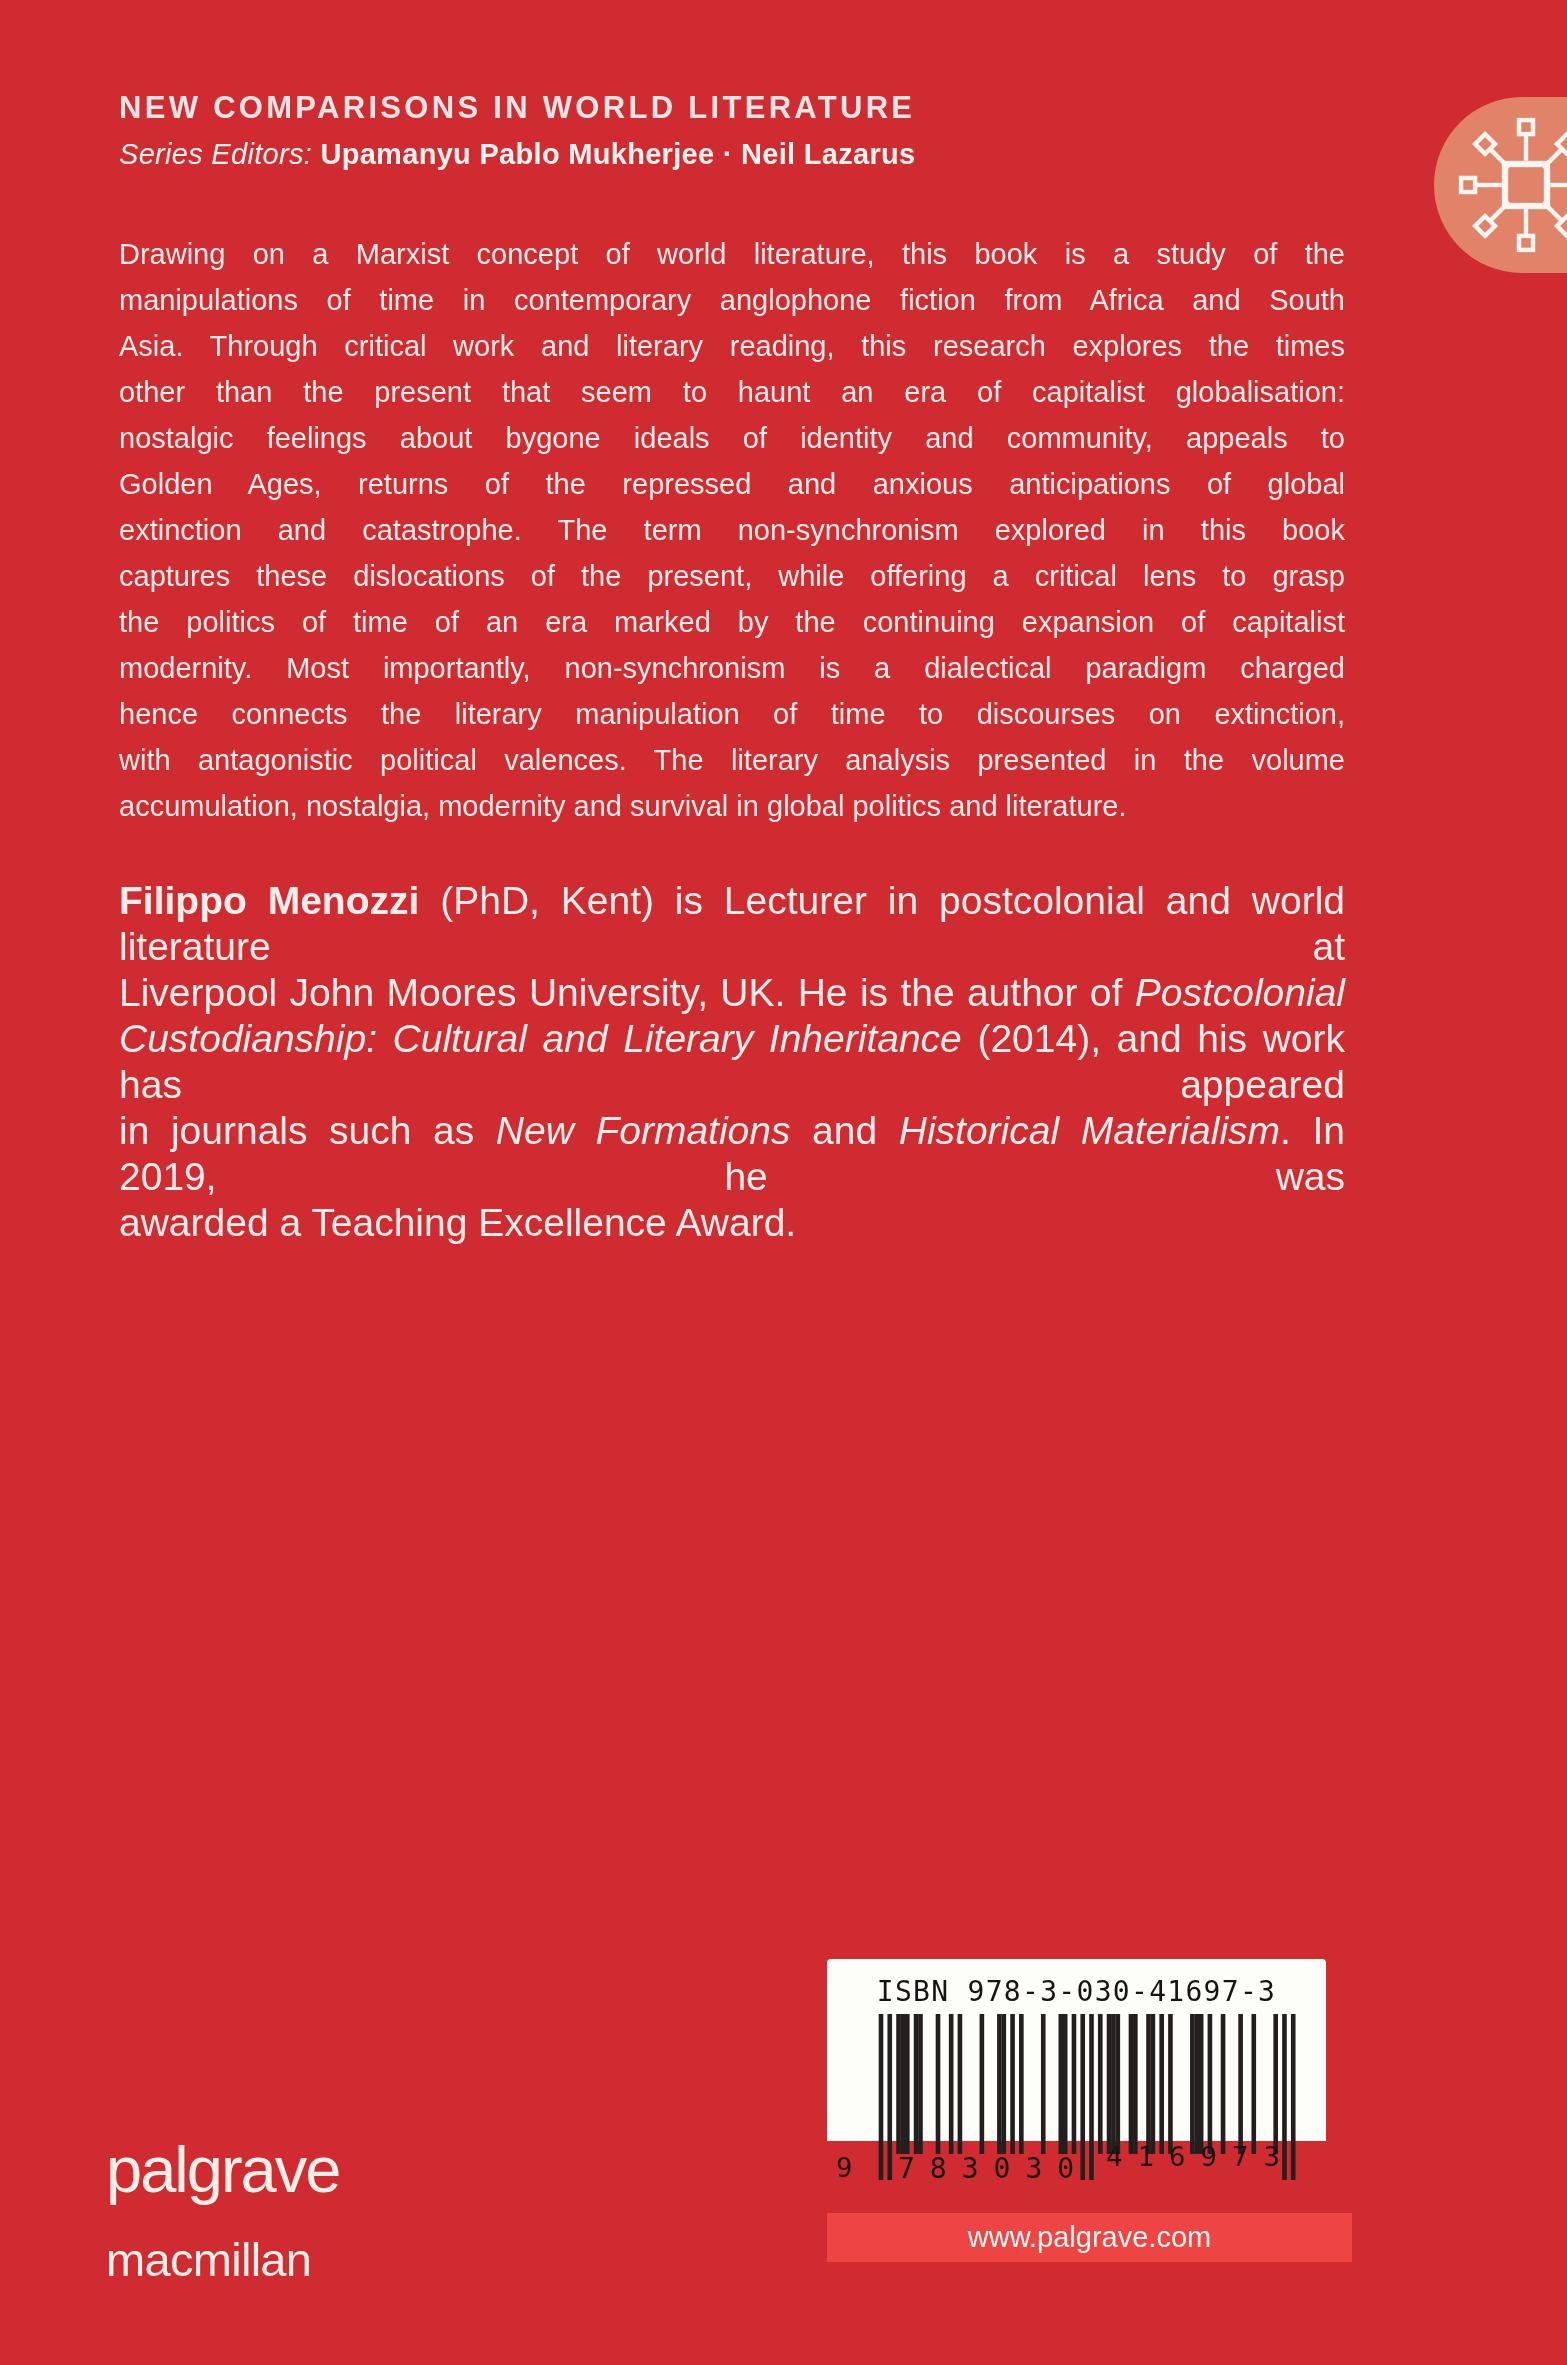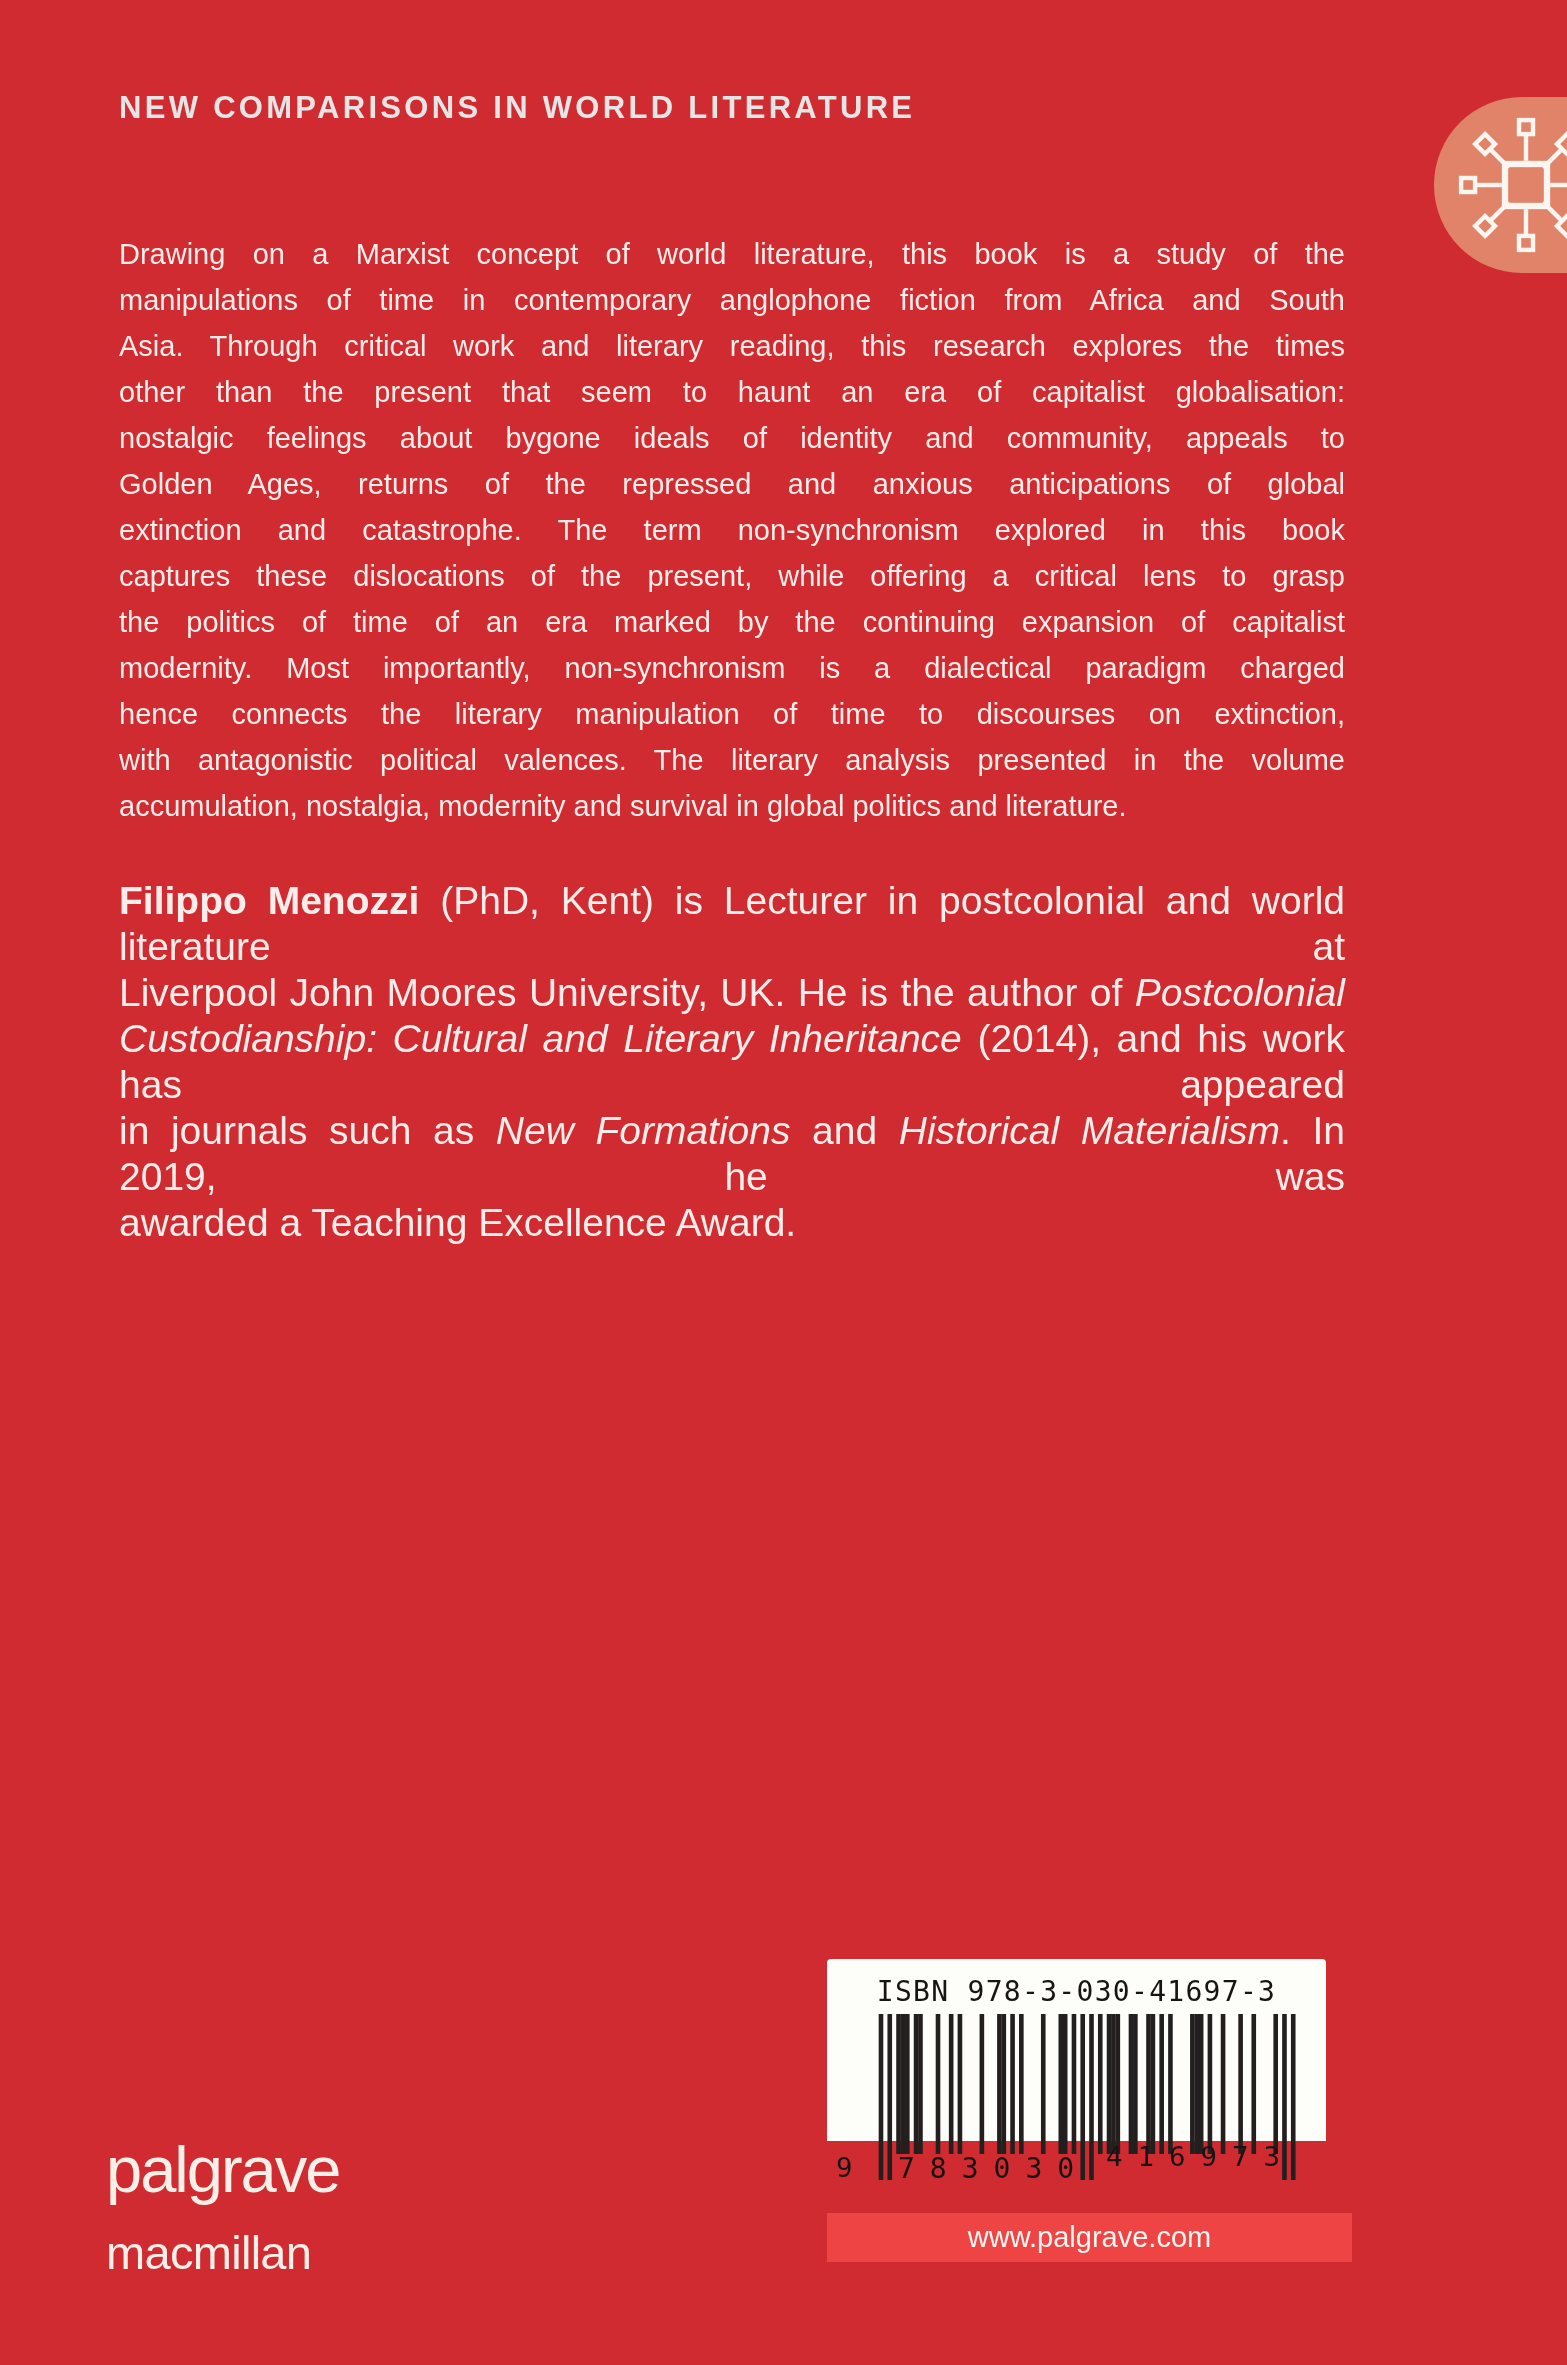--- a/index.html
+++ b/index.html
@@ -76,29 +76,34 @@
   }
   .website-bar{
     position:absolute;left:827px;top:2213px;width:525px;height:49px;
     background:#ef4444;
     display:flex;align-items:center;justify-content:center;
     font-size:29px;color:#fdf6f2;
   }
   
   .pub-logo{position:absolute;left:106px;top:2136px;color:#f8efe9;}
   .pub-logo .palgrave{font-size:65px;line-height:68px;letter-spacing:-2px;}
-  .pub-logo .macmillan{font-size:47px;line-height:48px;letter-spacing:-0.7px;margin-top:25px;}
+  .pub-logo .macmillan{font-size:47px;line-height:48px;letter-spacing:-0.7px;margin-top:32px;}
 </style>
 </head>
 <body>
 
 <div class="page">
 
   <div class="series-title">NEW COMPARISONS IN WORLD LITERATURE</div>
 
+  <div class="series-editors">
+    <span class="lbl">Series Editors:</span>
+    <span> </span>
+    <span class="names">Upamanyu Pablo Mukherjee · Neil Lazarus</span>
+  </div>
 
   <div class="logo-badge">
     <span>
       <svg width="140" height="140" viewBox="-110 -110 220 220">
         <g stroke="#fdf6f0" fill="none">
           <rect x="-33" y="-33" width="66" height="66" stroke-width="10"></rect>
           <g id="ray">
             <line x1="0" y1="-38" x2="0" y2="-82" stroke-width="7"></line>
             <rect x="-11" y="-102" width="22" height="22" stroke-width="7"></rect>
           </g>

